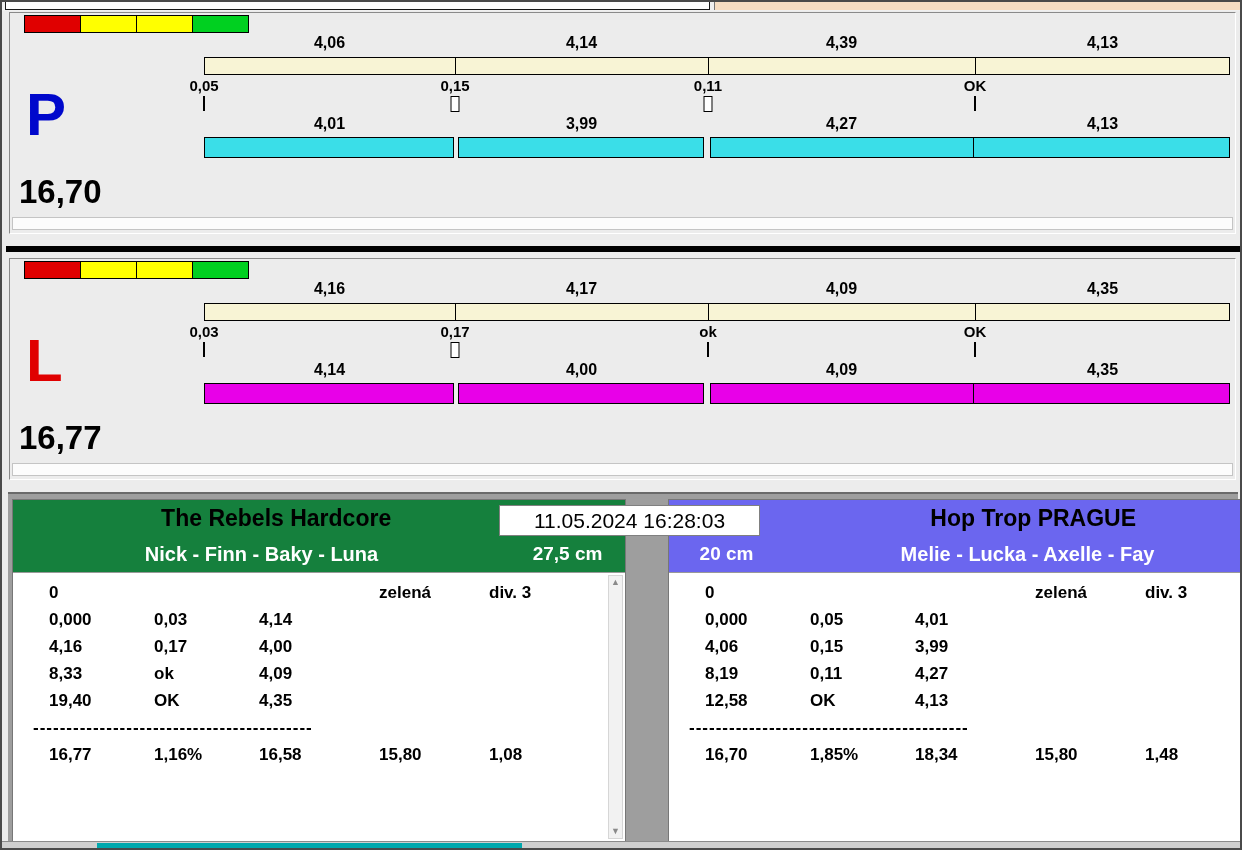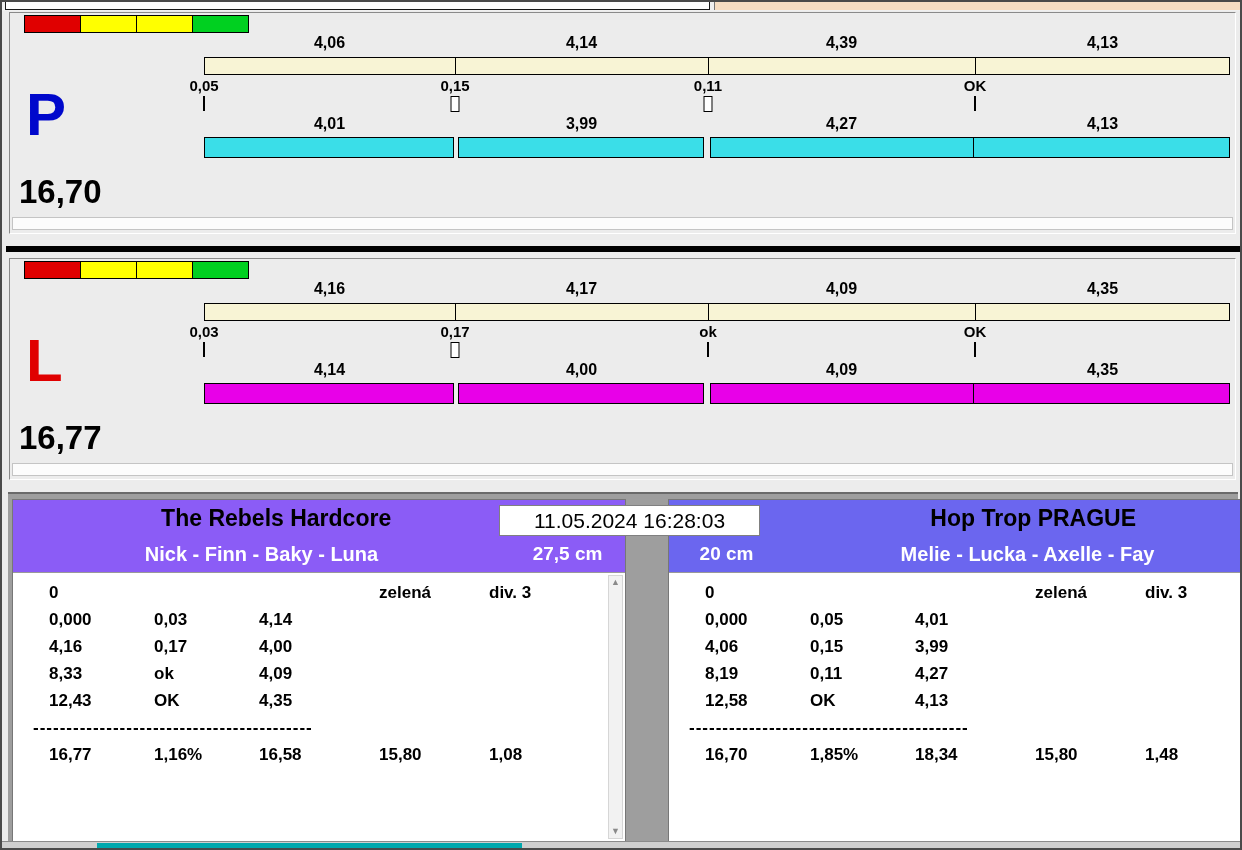--- a/index.html
+++ b/index.html
@@ -56,21 +56,21 @@
 
   .hdivider { position:absolute; left:4px; top:244px; width:1234px; height:6px; background:#000; }
 
   
   .bottom { position:absolute; left:6px; top:490px; width:1230px; height:353px; background:#9e9e9e; border-top:2px solid #6a6a6a; }
   .team { position:absolute; top:5px; height:343px; background:#fff; border:1px solid #777; }
   .team-left { left:4px; width:614px; }
   .team-right { left:622px; width:604px;margin-left:38px; }
   .team-head1 { height:36px; display:flex; align-items:center; }
   .team-head2 { height:36px; display:flex; align-items:center; }
-  .team-left .team-head1, .team-left .team-head2 { background:#8b5cf6; }
+  .team-left .team-head1, .team-left .team-head2 { background:#15803d; }
   .team-right .team-head1, .team-right .team-head2 { background:#6b66ef; }
   .team-title { font-size:23px; font-weight:bold; color:#000; text-align:center; }
   .team-left .team-title { width:86%; }
   .team-right .team-title { margin-left:21%; width:79%; }
   .members { flex:1; text-align:center; color:#fff; font-weight:bold; font-size:20px; }
   .height { width:115px; text-align:center; color:#fff; font-weight:bold; font-size:19px; }
   .team-data { position:absolute; top:72px; left:0; right:0; bottom:0; background:#fff; border-top:1px solid #999; padding-top:6px; }
   .trow { padding-left:36px; height:27px; line-height:27px; font-size:17px; font-weight:bold; white-space:nowrap; }
   .c { display:inline-block; }
   .c0 { width:105px; } .c1 { width:105px; } .c2 { width:120px; } .c3 { width:110px; }
@@ -212,21 +212,21 @@
         <div class="trow">
           <span class="c c0">0,000</span><span class="c c1">0,03</span><span class="c c2">4,14</span>
         </div>
         <div class="trow">
           <span class="c c0">4,16</span><span class="c c1">0,17</span><span class="c c2">4,00</span>
         </div>
         <div class="trow">
           <span class="c c0">8,33</span><span class="c c1">ok</span><span class="c c2">4,09</span>
         </div>
         <div class="trow">
-          <span class="c c0">12,43</span><span class="c c1">OK</span><span class="c c2">4,35</span>
+          <span class="c c0">19,40</span><span class="c c1">OK</span><span class="c c2">4,35</span>
         </div>
         <div class="tsep">------------------------------------------</div>
         <div class="trow">
           <span class="c c0">16,77</span><span class="c c1">1,16%</span><span class="c c2">16,58</span><span class="c c3">15,80</span><span class="c c4">1,08</span>
         </div>
         <div class="vscroll">
           <span class="scroll-arrow">▲</span>
           <span class="scroll-arrow">▼</span>
         </div>
       </div>

